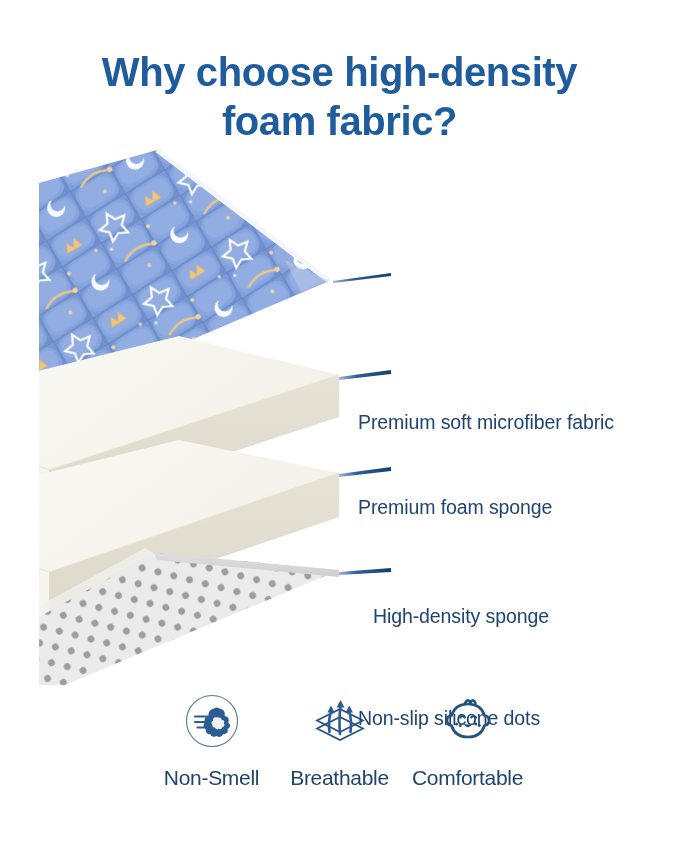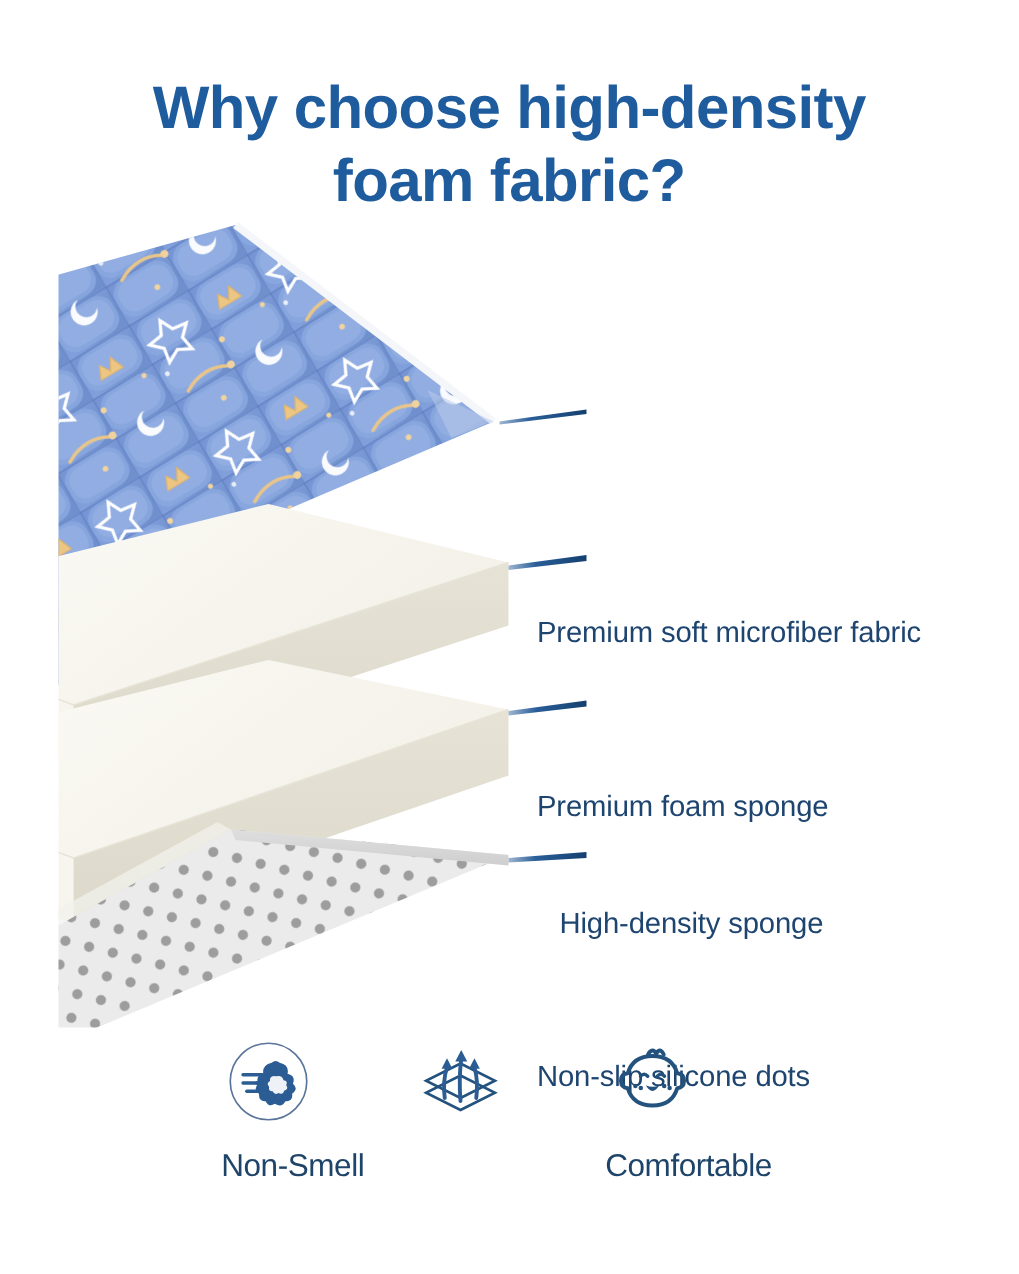--- a/index.html
+++ b/index.html
@@ -49,40 +49,40 @@
   
   .callout {
     position: absolute;
     color: #1e4470;
     font-size: 19.5px;
     font-family: "Liberation Sans", sans-serif;
     white-space: nowrap;
     letter-spacing: -0.1px;
   }
   .c0 { left: 358px; top: 271px; }
-  .c1 { left: 358px; top: 387px; }
+  .c1 { left: 358px; top: 356px; }
   .c2 { left: 373px; top: 465px; }
   .c3 { left: 358px; top: 567px; }
 
   
   #features {
     position: absolute;
     top: 690px;
     left: 0;
     width: 679px;
     height: 120px;
     display: flex;
     justify-content: center;
     align-items: flex-start;
   }
   .feature {
     width: 128px;
     display: flex;
     flex-direction: column;
-    align-items: flex-start;
+    align-items: center;
   }
   .feature-icon {
     width: 62px;
     height: 62px;
     display: flex;
     align-items: center;
     justify-content: center;
   }
   .feature-icon svg { display: block; }
   .feature-label {
@@ -254,20 +254,21 @@
           <g stroke="#2b5c94" stroke-width="2.6" stroke-linecap="round" fill="none">
             <path d="M18.5 40 q-1.5 -11 1.5 -20.5"></path>
             <path d="M29 42 q-1.2 -15 0.5 -28"></path>
             <path d="M39.5 40 q1.5 -11 -1.2 -20.5"></path>
           </g>
           <path d="M20 13.5 l3.6 7 l-7.2 0 Z" fill="#2b5c94"></path>
           <path d="M29.5 8 l4 7.6 l-8 0 Z" fill="#2b5c94"></path>
           <path d="M38.3 13.5 l3.6 7 l-7.2 0 Z" fill="#2b5c94"></path>
         </svg>
       </span>
+      <span class="feature-label">Breathable</span>
     </div>
 
     <div class="feature">
       <span class="feature-icon">
         <svg width="58" height="58" viewBox="0 0 58 58">
 
           <path d="M26 11 q3 -5 5.5 -0.5 q2.5 -4.5 5 0.5" fill="none" stroke="#24527f" stroke-width="2.6" stroke-linecap="round"></path>
 
           <path d="M29 12 q13 0 16.5 11.5 q4.5 0.5 4.5 5 t-4.5 5
                    q-3.5 11.5 -16.5 11.5 t-16.5 -11.5

